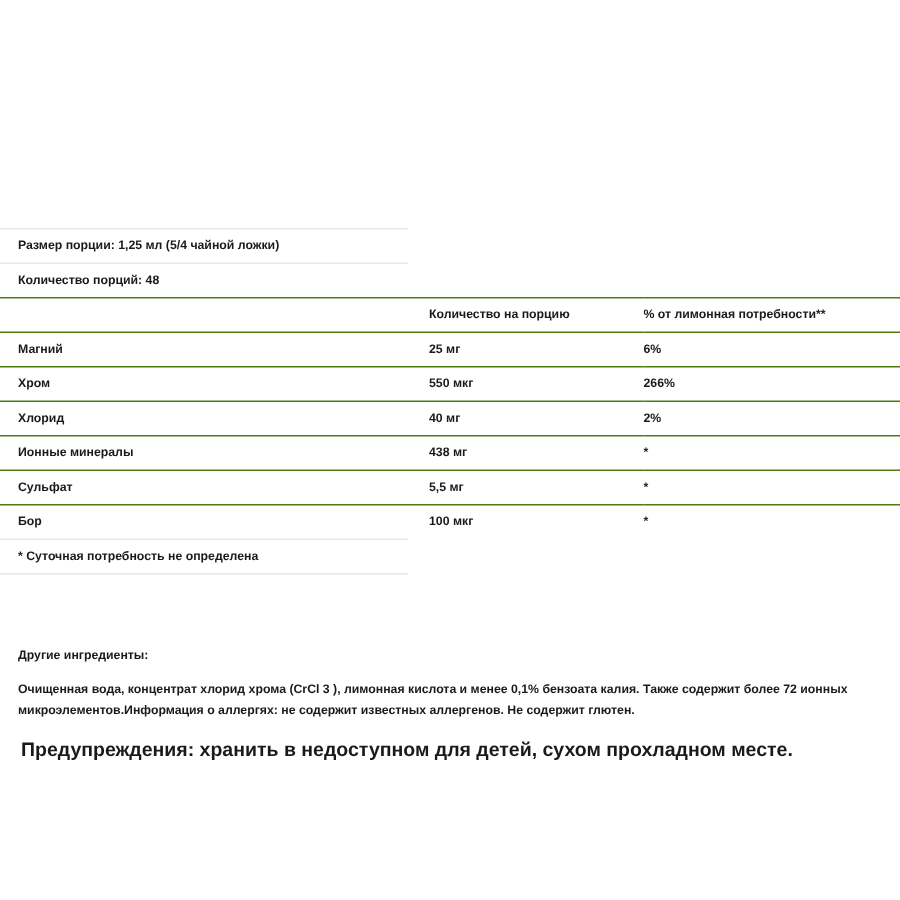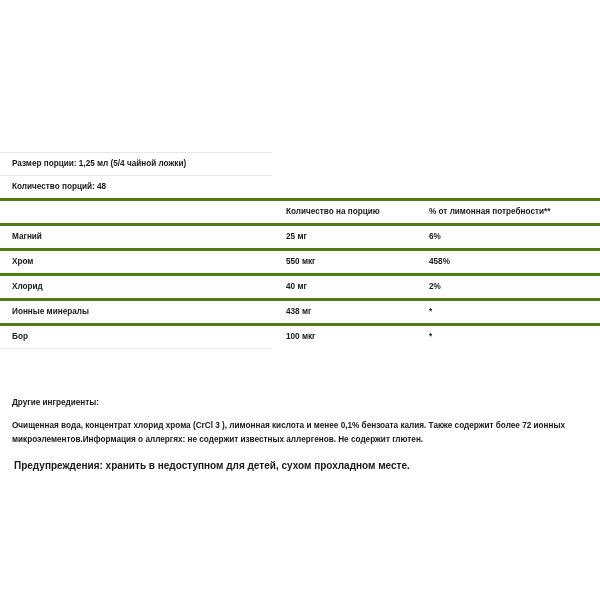--- a/index.html
+++ b/index.html
@@ -44,21 +44,21 @@
   }
 
   
   .fact-table {
     width: 588px;
     border-collapse: collapse;
     table-layout: fixed;
     margin-top: 0;
   }
   .fact-table tr {
-    border-top: 3px solid #4d7c0f;
+    border-top: 1px solid #4d7c0f;
   }
   .fact-table td {
     font-size: 8.2px;
     font-weight: bold;
     line-height: 12px;
     color: #1a1a1a;
     padding: 5px 0 5px 0;
     vertical-align: middle;
     white-space: nowrap;
   }
@@ -91,21 +91,21 @@
   }
   .other-body {
     font-size: 8.2px;
     font-weight: bold;
     line-height: 13.5px;
     color: #1a1a1a;
     margin-top: 10px;
     width: 576px;
   }
   .warning {
-    font-size: 10px;
+    font-size: 13px;
     font-weight: bold;
     line-height: 12px;
     color: #1a1a1a;
     margin-top: 14px;
     padding-left: 14px;
   }
 </style>
 </head>
 <body>
 
@@ -132,46 +132,54 @@
 
       <tr>
         <td class="col-name">Магний</td>
         <td class="col-amount">25 мг</td>
         <td class="col-dv">6%</td>
       </tr>
 
       <tr>
         <td class="col-name">Хром</td>
         <td class="col-amount">550 мкг</td>
-        <td class="col-dv">458%</td>
+        <td class="col-dv">266%</td>
       </tr>
 
       <tr>
         <td class="col-name">Хлорид</td>
         <td class="col-amount">40 мг</td>
         <td class="col-dv indent-2">2%</td>
       </tr>
 
       <tr>
         <td class="col-name">Ионные минералы</td>
         <td class="col-amount indent-1">438 мг</td>
         <td class="col-dv">*</td>
       </tr>
 
+      <tr>
+        <td class="col-name">Сульфат</td>
+        <td class="col-amount">5,5 мг</td>
+        <td class="col-dv">*</td>
+      </tr>
 
       <tr>
         <td class="col-name">Бор</td>
         <td class="col-amount">100 мкг</td>
         <td class="col-dv">*</td>
       </tr>
     </tbody>
   </table>
 
   <table class="info-table">
     <tbody>
+      <tr class="footnote-row">
+        <td>* Суточная потребность не определена</td>
+      </tr>
       <tr class="footnote-row">
         <td>&nbsp;</td>
       </tr>
     </tbody>
   </table>
 
   <div class="other-block">
     <div class="other-heading">Другие ингредиенты:</div>
     <div class="other-body">Очищенная вода, концентрат хлорид хрома (CrCl 3 ), лимонная кислота и менее 0,1% бензоата калия. Также содержит более 72 ионных микроэлементов.Информация о аллергях: не содержит известных аллергенов. Не содержит глютен.</div>
   </div>

